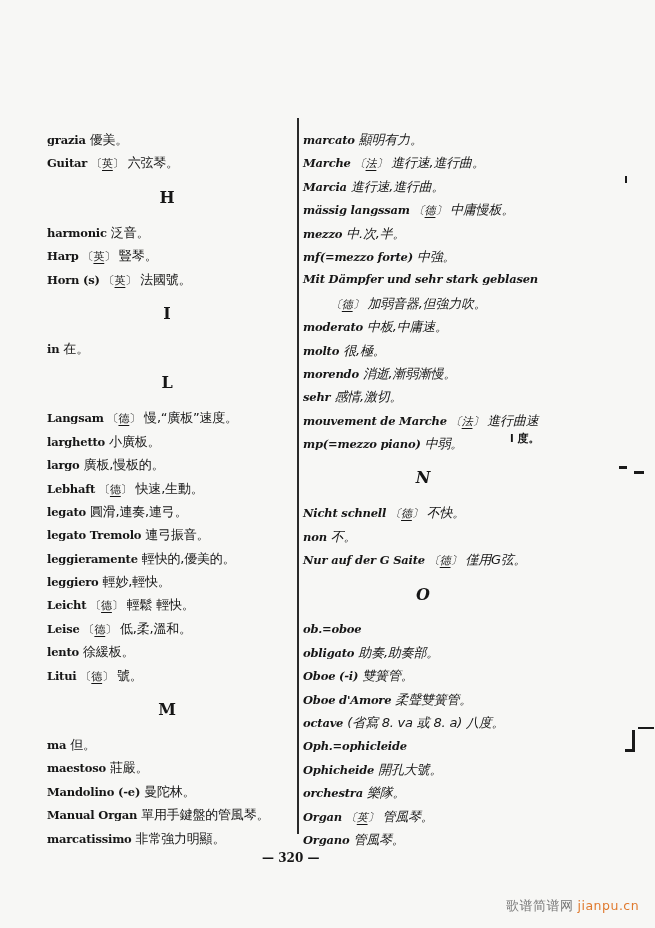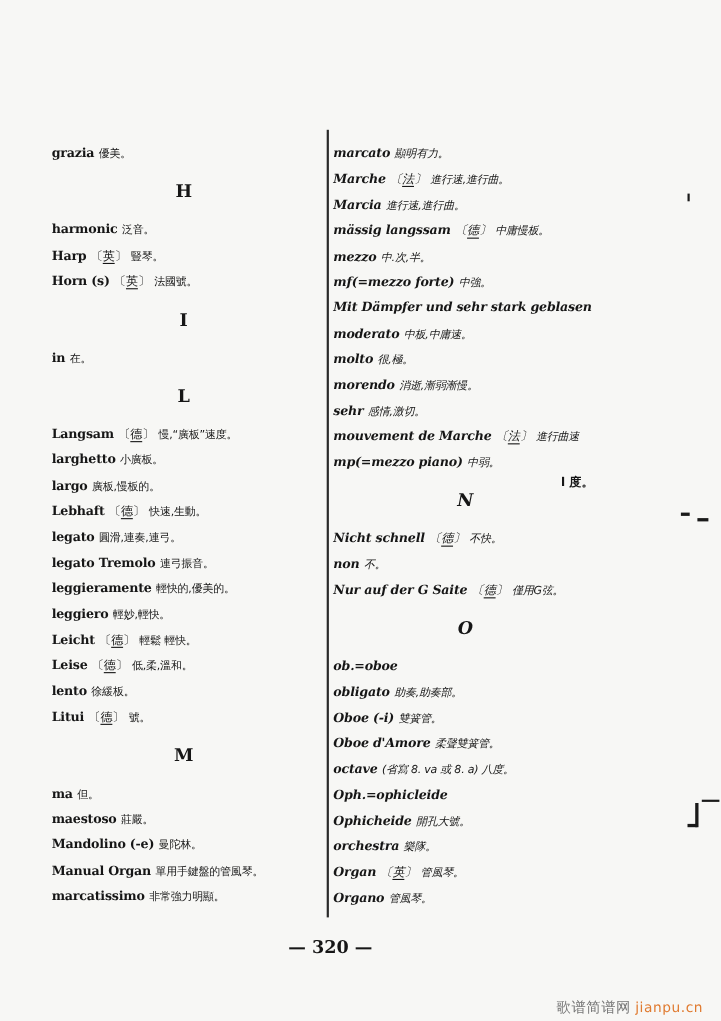--- a/index.html
+++ b/index.html
@@ -15,53 +15,54 @@
   .col-right { left: 303px; width: 290px; font-style: italic; }
   .divider {
     position: absolute; left: 297px; top: 118px; width: 1.5px; height: 716px;
     background: #2a2a2a;
   }
   .entry {
     font-size: 11.5px; line-height: 23.4px; height: 23.4px; white-space: nowrap;
     font-weight: bold; letter-spacing: -0.2px;
   }
   .entry .term { font-weight: bold; }
-  .entry .cn { font-family: "DejaVu Sans", sans-serif; font-weight: normal; font-size: 10px; margin-left: 4px; }
+  .entry .cn { font-family: "DejaVu Sans", sans-serif; font-weight: normal; font-size: 13px; margin-left: 4px; }
   .entry .lang { font-family: "DejaVu Sans", sans-serif; font-weight: normal; font-size: 11px; margin-left: 4px; }
   .entry .lang .ul { text-decoration: underline; text-underline-offset: 3px; }
   .entry.cont { padding-left: 24px; }
   .heading {
     text-align: center; font-weight: bold; font-size: 16px;
     height: 46px; line-height: 46px;
     font-family: "DejaVu Serif", serif;
   }
   .col-left .heading { width: 240px; }
   .col-right .heading { width: 240px; }
   .page-number {
-    position: absolute; left: 262px; top: 851px; font-size: 16px; font-weight: bold;
+    position: absolute; left: 262px; top: 851px; font-size: 12px; font-weight: bold;
     font-family: "DejaVu Serif", serif;
   }
   .watermark {
     position: absolute; left: 506px; top: 897px; font-size: 13px; color: #777;
-    font-family: "DejaVu Sans", sans-serif; letter-spacing: 0.5px; margin-top: 10px;
+    font-family: "DejaVu Sans", sans-serif; letter-spacing: 0.5px;
   }
   .watermark .site { color: #e07a2f; margin-left: 4px; font-size: 12.5px; }
   .speck { position: absolute; background: #1a1a1a; }
   .stray-note {
     position: absolute; left: 510px; top: 431px; font-size: 11px; font-weight: bold;
     font-family: "DejaVu Sans", sans-serif;
   }
 </style>
 </head>
 <body>
 
 <div class="page">
 
   <div class="col col-left" id="col-left">
       <div class="entry"><span class="term">grazia</span><span class="cn">優美。</span></div>
+      <div class="entry"><span class="term">Guitar</span><span class="lang">〔<span class="ul">英</span>〕</span><span class="cn">六弦琴。</span></div>
       <div class="heading">H</div>
       <div class="entry"><span class="term">harmonic</span><span class="cn">泛音。</span></div>
       <div class="entry"><span class="term">Harp</span><span class="lang">〔<span class="ul">英</span>〕</span><span class="cn">豎琴。</span></div>
       <div class="entry"><span class="term">Horn (s)</span><span class="lang">〔<span class="ul">英</span>〕</span><span class="cn">法國號。</span></div>
       <div class="heading">I</div>
       <div class="entry"><span class="term">in</span><span class="cn">在。</span></div>
       <div class="heading">L</div>
       <div class="entry"><span class="term">Langsam</span><span class="lang">〔<span class="ul">德</span>〕</span><span class="cn">慢,“廣板”速度。</span></div>
       <div class="entry"><span class="term">larghetto</span><span class="cn">小廣板。</span></div>
       <div class="entry"><span class="term">largo</span><span class="cn">廣板,慢板的。</span></div>
@@ -83,20 +84,21 @@
     </div>
   <div class="divider"></div>
   <div class="col col-right" id="col-right">
       <div class="entry"><span class="term">marcato</span><span class="cn">顯明有力。</span></div>
       <div class="entry"><span class="term">Marche</span><span class="lang">〔<span class="ul">法</span>〕</span><span class="cn">進行速,進行曲。</span></div>
       <div class="entry"><span class="term">Marcia</span><span class="cn">進行速,進行曲。</span></div>
       <div class="entry"><span class="term">mässig langssam</span><span class="lang">〔<span class="ul">德</span>〕</span><span class="cn">中庸慢板。</span></div>
       <div class="entry"><span class="term">mezzo</span><span class="cn">中.次,半。</span></div>
       <div class="entry"><span class="term">mf(=mezzo forte)</span><span class="cn">中強。</span></div>
       <div class="entry"><span class="term">Mit Dämpfer und sehr stark geblasen</span></div>
+      <div class="entry cont"><span class="lang">〔<span class="ul">德</span>〕</span><span class="cn">加弱音器,但強力吹。</span></div>
       <div class="entry"><span class="term">moderato</span><span class="cn">中板,中庸速。</span></div>
       <div class="entry"><span class="term">molto</span><span class="cn">很,極。</span></div>
       <div class="entry"><span class="term">morendo</span><span class="cn">消逝,漸弱漸慢。</span></div>
       <div class="entry"><span class="term">sehr</span><span class="cn">感情,激切。</span></div>
       <div class="entry"><span class="term">mouvement de Marche</span><span class="lang">〔<span class="ul">法</span>〕</span><span class="cn">進行曲速</span></div>
       <div class="entry"><span class="term">mp(=mezzo piano)</span><span class="cn">中弱。</span></div>
       <div class="heading">N</div>
       <div class="entry"><span class="term">Nicht schnell</span><span class="lang">〔<span class="ul">德</span>〕</span><span class="cn">不快。</span></div>
       <div class="entry"><span class="term">non</span><span class="cn">不。</span></div>
       <div class="entry"><span class="term">Nur auf der G Saite</span><span class="lang">〔<span class="ul">德</span>〕</span><span class="cn">僅用G弦。</span></div>

